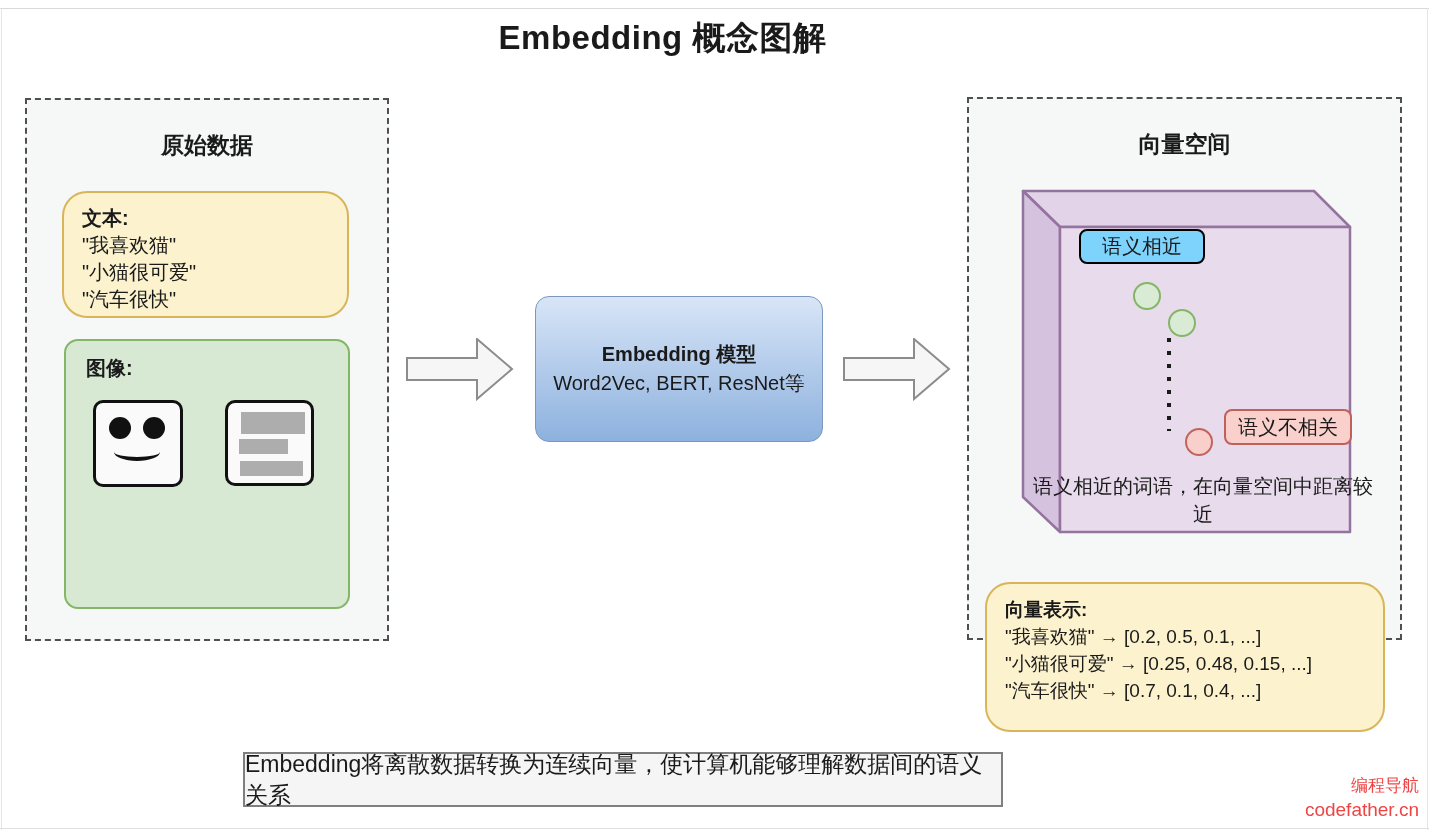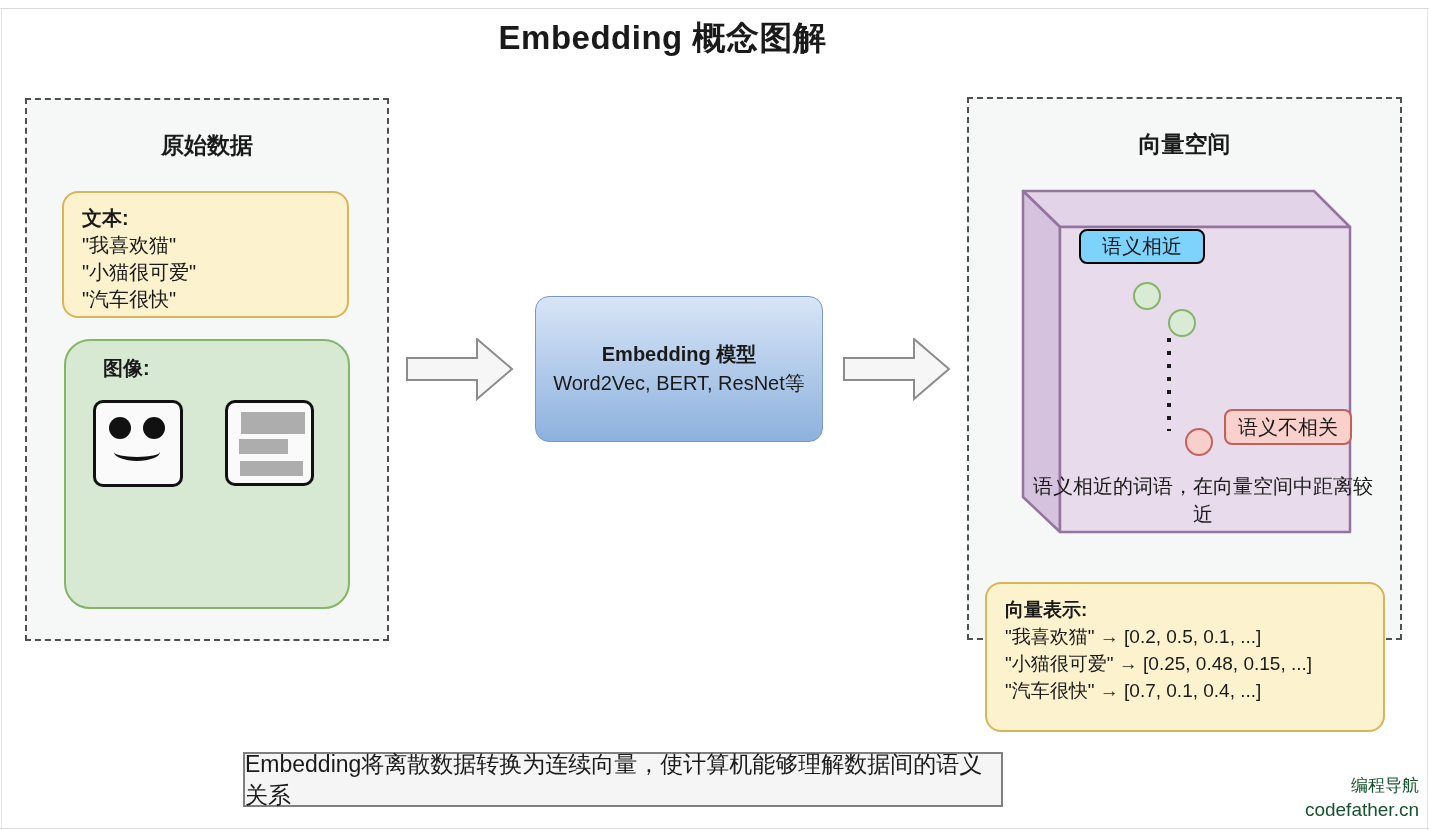--- a/index.html
+++ b/index.html
@@ -31,33 +31,33 @@
   .panel-title {
     position: absolute; left: 0; top: 30px; width: 100%;
     text-align: center;
     font-size: 23px; font-weight: bold;
   }
 
   
   .card-yellow {
     background: #fcf2ce;
     border: 2px solid #d9b55a;
-    border-radius: 16px;
+    border-radius: 25px;
     padding: 12px 18px;
     font-size: 20px;
     line-height: 27px;
   }
   .card-label { font-weight: bold; }
 
   
   .card-green {
     background: #d7e9d2;
     border: 2px solid #85b567;
-    border-radius: 26px;
-    padding: 14px 37px;
+    border-radius: 14px;
+    padding: 14px 20px;
     font-size: 20px;
   }
   .icon-square {
     position: absolute;
     background: #fafafa;
     border: 3px solid #111111;
     border-radius: 10px;
   }
   .eye { position: absolute; width: 22px; height: 22px; background: #111; border-radius: 50%; }
   .smile {
@@ -108,21 +108,21 @@
   .summary-box {
     background: #f5f5f5;
     border: 2px solid #7f7f7f;
     display: flex; align-items: center; justify-content: center;
     font-size: 23px;
   }
 
   .watermark {
     position: absolute; right: 10px; bottom: 8px;
     text-align: right;
-    color: #14532d;
+    color: #ef4444;
     line-height: 24px;
   }
   .watermark .wm1 { font-size: 17px; }
   .watermark .wm2 { font-size: 19px; }
 </style>
 </head>
 <body>
 
 <div class="edge" style="left:0; top:8px; width:1429px; height:1px;"></div>
 <div class="edge" style="left:1px; top:8px; width:1px; height:822px; background:#e5e5e5;"></div>

